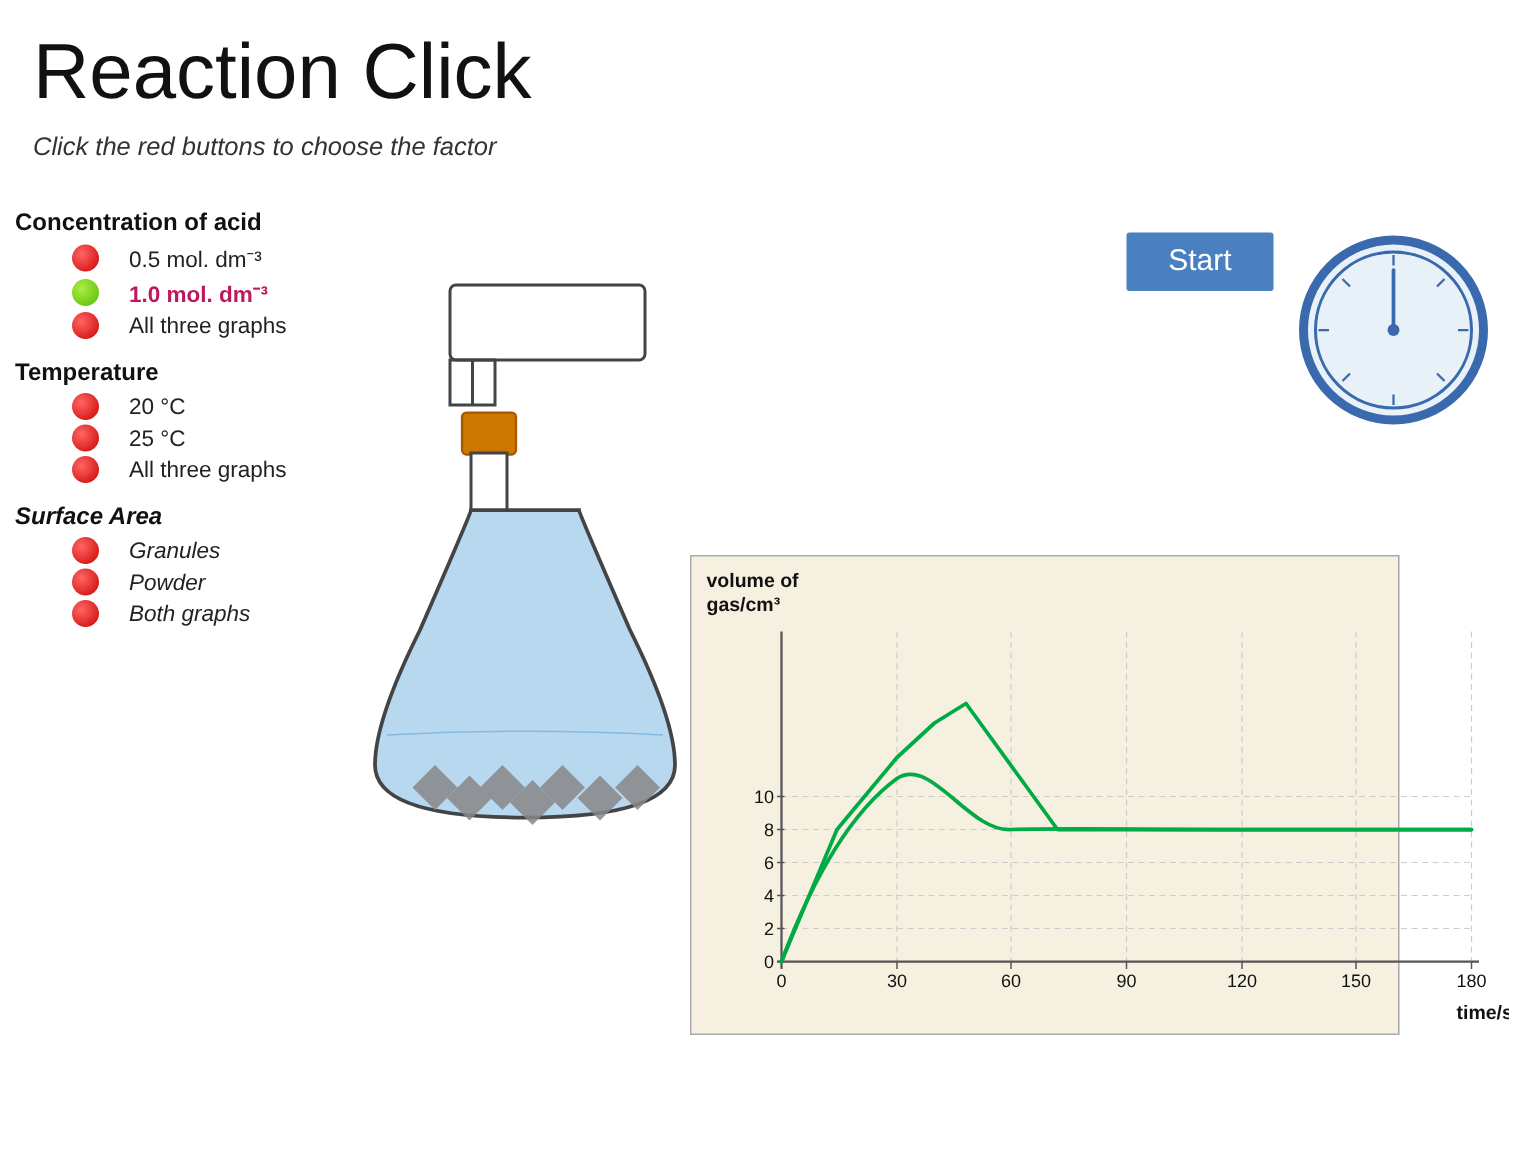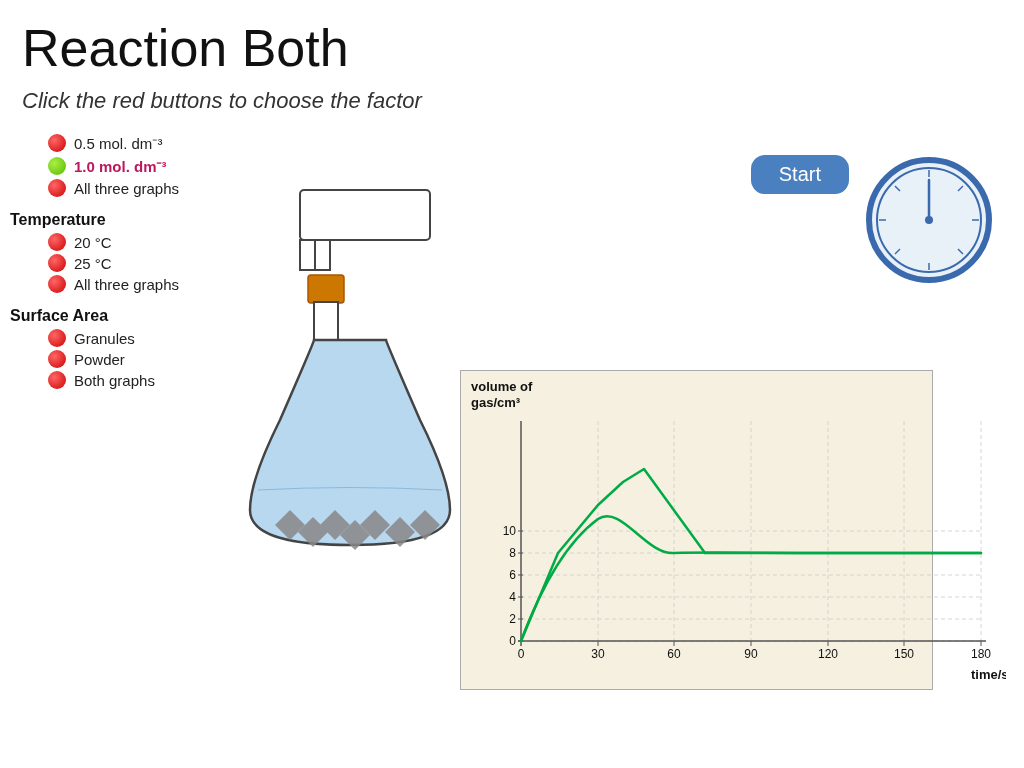--- a/index.html
+++ b/index.html
@@ -18,21 +18,21 @@
       left: 22px;
       font-size: 52px;
       font-weight: 300;
       color: #111;
     }
 
     .subtitle {
       position: absolute;
       top: 88px;
       left: 22px;
-      font-size: 22px;
+      font-size: 17px;
       font-style: italic;
       color: #333;
     }
 
     
     .left-panel {
       position: absolute;
       top: 130px;
       left: 10px;
       width: 240px;
@@ -42,21 +42,21 @@
       font-size: 16px;
       font-weight: bold;
       color: #111;
       margin-bottom: 4px;
       margin-top: 10px;
     }
 
     .option-item {
       display: flex;
       align-items: center;
-      gap: 8px;
+      gap: 20px;
       margin: 3px 0;
       cursor: pointer;
       padding-left: 38px;
     }
 
     .radio-btn {
       width: 18px;
       height: 18px;
       border-radius: 50%;
       display: inline-block;
@@ -92,42 +92,42 @@
       height: 130px;
     }
 
     .start-btn {
       position: absolute;
       top: 155px;
       right: 175px;
       background: #4a7fc0;
       color: #fff;
       border: none;
-      border-radius: 14px;
+      border-radius: 2px;
       font-size: 20px;
       padding: 8px 28px;
       cursor: pointer;
     }
 
     
     .graph-area {
       position: absolute;
       top: 370px;
       left: 460px;
       width: 473px;
       height: 320px;
       background: #f5f0e0;
       border: 1px solid #aaa;
       text-align: center;
     }
   </style>
 </head>
 <body>
 
-<h1 class="page-title">Reaction Both</h1>
+<h1 class="page-title">Reaction Click</h1>
 <p class="subtitle">Click the red buttons to choose the factor</p>
 
 <button class="start-btn">Start</button>
 
 <div class="clock-area">
   <svg width="130" height="130" viewBox="0 0 130 130">
 
     <circle cx="65" cy="65" r="60" fill="#e8f0f8" stroke="#3a6aad" stroke-width="6"></circle>
     <circle cx="65" cy="65" r="52" fill="none" stroke="#3a6aad" stroke-width="2"></circle>
 
@@ -144,20 +144,21 @@
     </g>
 
     <line x1="65" y1="65" x2="65" y2="25" stroke="#3a6aad" stroke-width="2.5" stroke-linecap="round"></line>
     <circle cx="65" cy="65" r="4" fill="#3a6aad"></circle>
   </svg>
 </div>
 
 <div class="left-panel">
 
   <div>
+    <div class="section-label">Concentration of acid</div>
     <div class="option-item">
       <span class="radio-btn radio-red"></span>
       <span class="option-label">0.5 mol. dm⁻³</span>
     </div>
     <div class="option-item">
       <span class="radio-btn radio-green"></span>
       <span class="option-label active">1.0 mol. dm⁻³</span>
     </div>
     <div class="option-item">
       <span class="radio-btn radio-red"></span>
@@ -174,21 +175,21 @@
     <div class="option-item">
       <span class="radio-btn radio-red"></span>
       <span class="option-label">25 °C</span>
     </div>
     <div class="option-item">
       <span class="radio-btn radio-red"></span>
       <span class="option-label">All three graphs</span>
     </div>
   </div>
 
-  <div style="margin-top:14px;">
+  <div style="margin-top:14px;font-style:italic;">
     <div class="section-label">Surface Area</div>
     <div class="option-item">
       <span class="radio-btn radio-red"></span>
       <span class="option-label">Granules</span>
     </div>
     <div class="option-item">
       <span class="radio-btn radio-red"></span>
       <span class="option-label">Powder</span>
     </div>
     <div class="option-item">

